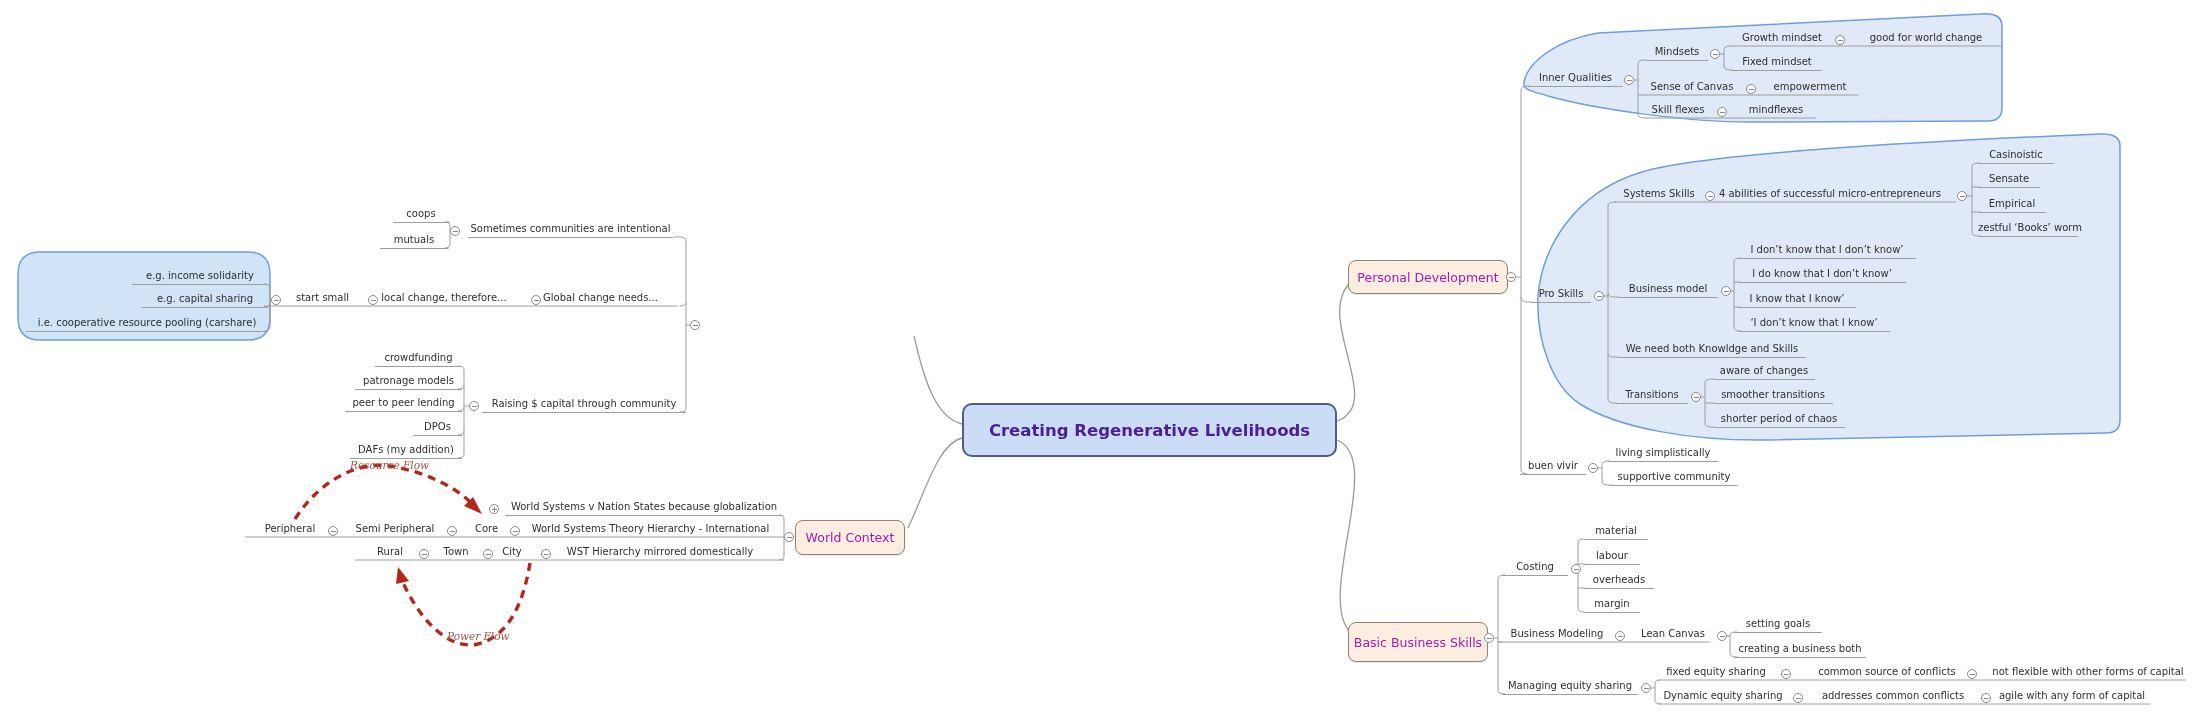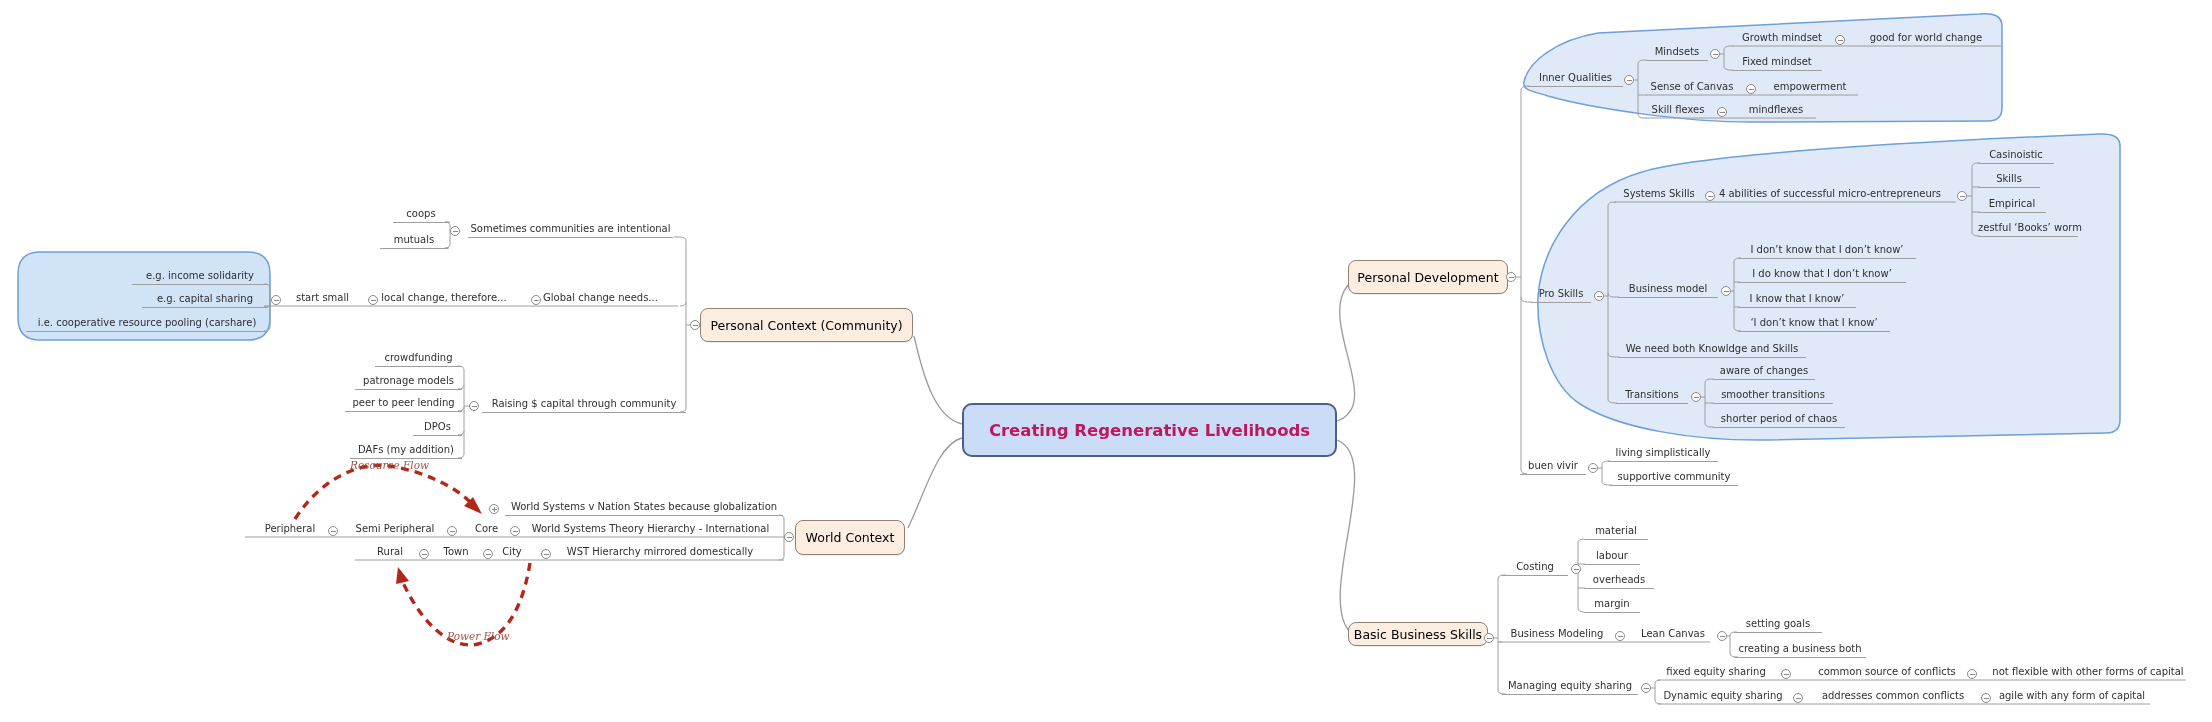--- a/index.html
+++ b/index.html
@@ -5,23 +5,23 @@
   html,body{margin:0;padding:0;background:#ffffff;}
   #map{position:relative;width:2212px;height:722px;overflow:hidden;
        font-family:"DejaVu Sans","Liberation Sans",sans-serif;color:#2f2f2f;}
   svg.layer{position:absolute;left:0;top:0;}
   .n{position:absolute;font-size:10px;line-height:15px;height:16px;white-space:nowrap;
      text-align:center;color:#2f2f2f;}
   .u{border-bottom:1px solid #9e9e9e;}
   .box{position:absolute;display:flex;align-items:center;justify-content:center;
        white-space:nowrap;box-sizing:border-box;}
   .root{background:#cbdcf7;border:2px solid #4d5e8c;border-radius:10px;
-        font-size:16.5px;font-weight:bold;color:#be185d;}
+        font-size:16.5px;font-weight:bold;color:#4c1d95;}
   .peach{background:#fbeee1;border:1px solid #8f8274;border-radius:8px;
-         font-size:12.5px;color:#000000;box-shadow:0 1px 1px rgba(0,0,0,0.08);}
+         font-size:12.5px;color:#a21caf;box-shadow:0 1px 1px rgba(0,0,0,0.08);}
   .c{position:absolute;width:10px;height:10px;border:1px solid #8a8a8a;border-radius:50%;
      background:#fff;box-sizing:border-box;z-index:5;}
   .c::after{content:"";position:absolute;left:1.5px;right:1.5px;top:3.5px;border-top:1px solid #8a8a8a;}
   .c.p::before{content:"";position:absolute;top:1.5px;bottom:1.5px;left:3.5px;border-left:1px solid #8a8a8a;}
   .ann{position:absolute;font-family:"DejaVu Serif","Liberation Serif",serif;
        font-style:italic;font-size:10.5px;color:#a0524a;white-space:nowrap;}
 </style>
 </head>
 <body>
 
@@ -76,23 +76,22 @@
   <g>
     <path d="M295 519 C320 480 358 461 390 466 C422 471 455 486 471 503" stroke="#b3261a" stroke-width="3.4" fill="none" stroke-dasharray="8 6"></path>
     <path d="M482 514 L464 506 L473 497 Z" fill="#b3261a"></path>
     <path d="M530 563 C524 600 510 636 478 644 C448 651 418 618 401 578" stroke="#b3261a" stroke-width="3.4" fill="none" stroke-dasharray="8 6"></path>
     <path d="M398 567 L409 581 L396 584 Z" fill="#b3261a"></path>
   </g>
 </svg>
 
 <div class="box root" style="left:962px;top:403px;width:375px;height:54px">Creating Regenerative Livelihoods</div>
 <div class="box peach" style="left:1348px;top:260px;width:160px;height:34px">Personal Development</div>
-<div class="box peach" style="left:700px;top:308px;width:213px;height:34px">Personal Context (Community)</div>
 <div class="box peach" style="left:795px;top:520px;width:110px;height:35px">World Context</div>
-<div class="box peach" style="left:1348px;top:622px;width:140px;height:24px">Basic Business Skills</div>
+<div class="box peach" style="left:1348px;top:622px;width:140px;height:40px">Basic Business Skills</div>
 
 <div class="n u" style="left:468px;top:221px;width:205px">Sometimes communities are intentional</div>
 <div class="n u" style="left:393px;top:206px;width:56px">coops</div>
 <div class="n u" style="left:380px;top:232px;width:68px">mutuals</div>
 <div class="n" style="left:523px;top:290px;width:155px">Global change needs...</div>
 <div class="n" style="left:365px;top:290px;width:158px">local change, therefore...</div>
 <div class="n" style="left:280px;top:290px;width:85px">start small</div>
 <div class="n u" style="left:132px;top:268px;width:136px">e.g. income solidarity</div>
 <div class="n u" style="left:142px;top:291px;width:126px">e.g. capital sharing</div>
 <div class="n u" style="left:26px;top:315px;width:242px">i.e. cooperative resource pooling (carshare)</div>
@@ -122,21 +121,21 @@
 <div class="n u" style="left:1732px;top:54px;width:90px">Fixed mindset</div>
 <div class="n" style="left:1646px;top:79px;width:92px">Sense of Canvas</div>
 <div class="n" style="left:1762px;top:79px;width:96px">empowerment</div>
 <div class="n" style="left:1646px;top:102px;width:64px">Skill flexes</div>
 <div class="n" style="left:1736px;top:102px;width:80px">mindflexes</div>
 
 <div class="n u" style="left:1531px;top:286px;width:60px">Pro Skills</div>
 <div class="n" style="left:1614px;top:186px;width:90px">Systems Skills</div>
 <div class="n" style="left:1704px;top:186px;width:252px">4 abilities of successful micro-entrepreneurs</div>
 <div class="n u" style="left:1978px;top:147px;width:76px">Casinoistic</div>
-<div class="n u" style="left:1978px;top:171px;width:62px">Skills</div>
+<div class="n u" style="left:1978px;top:171px;width:62px">Sensate</div>
 <div class="n u" style="left:1978px;top:196px;width:68px">Empirical</div>
 <div class="n u" style="left:1978px;top:220px;width:100px">zestful ‘Books’ worm</div>
 <div class="n u" style="left:1618px;top:281px;width:100px">Business model</div>
 <div class="n u" style="left:1738px;top:242px;width:178px">I don’t know that I don’t know’</div>
 <div class="n u" style="left:1738px;top:266px;width:168px">I do know that I don’t know’</div>
 <div class="n u" style="left:1738px;top:291px;width:118px">I know that I know’</div>
 <div class="n u" style="left:1738px;top:315px;width:152px">‘I don’t know that I know’</div>
 <div class="n u" style="left:1618px;top:341px;width:188px">We need both Knowldge and Skills</div>
 <div class="n u" style="left:1616px;top:387px;width:72px">Transitions</div>
 <div class="n u" style="left:1713px;top:363px;width:102px">aware of changes</div>

